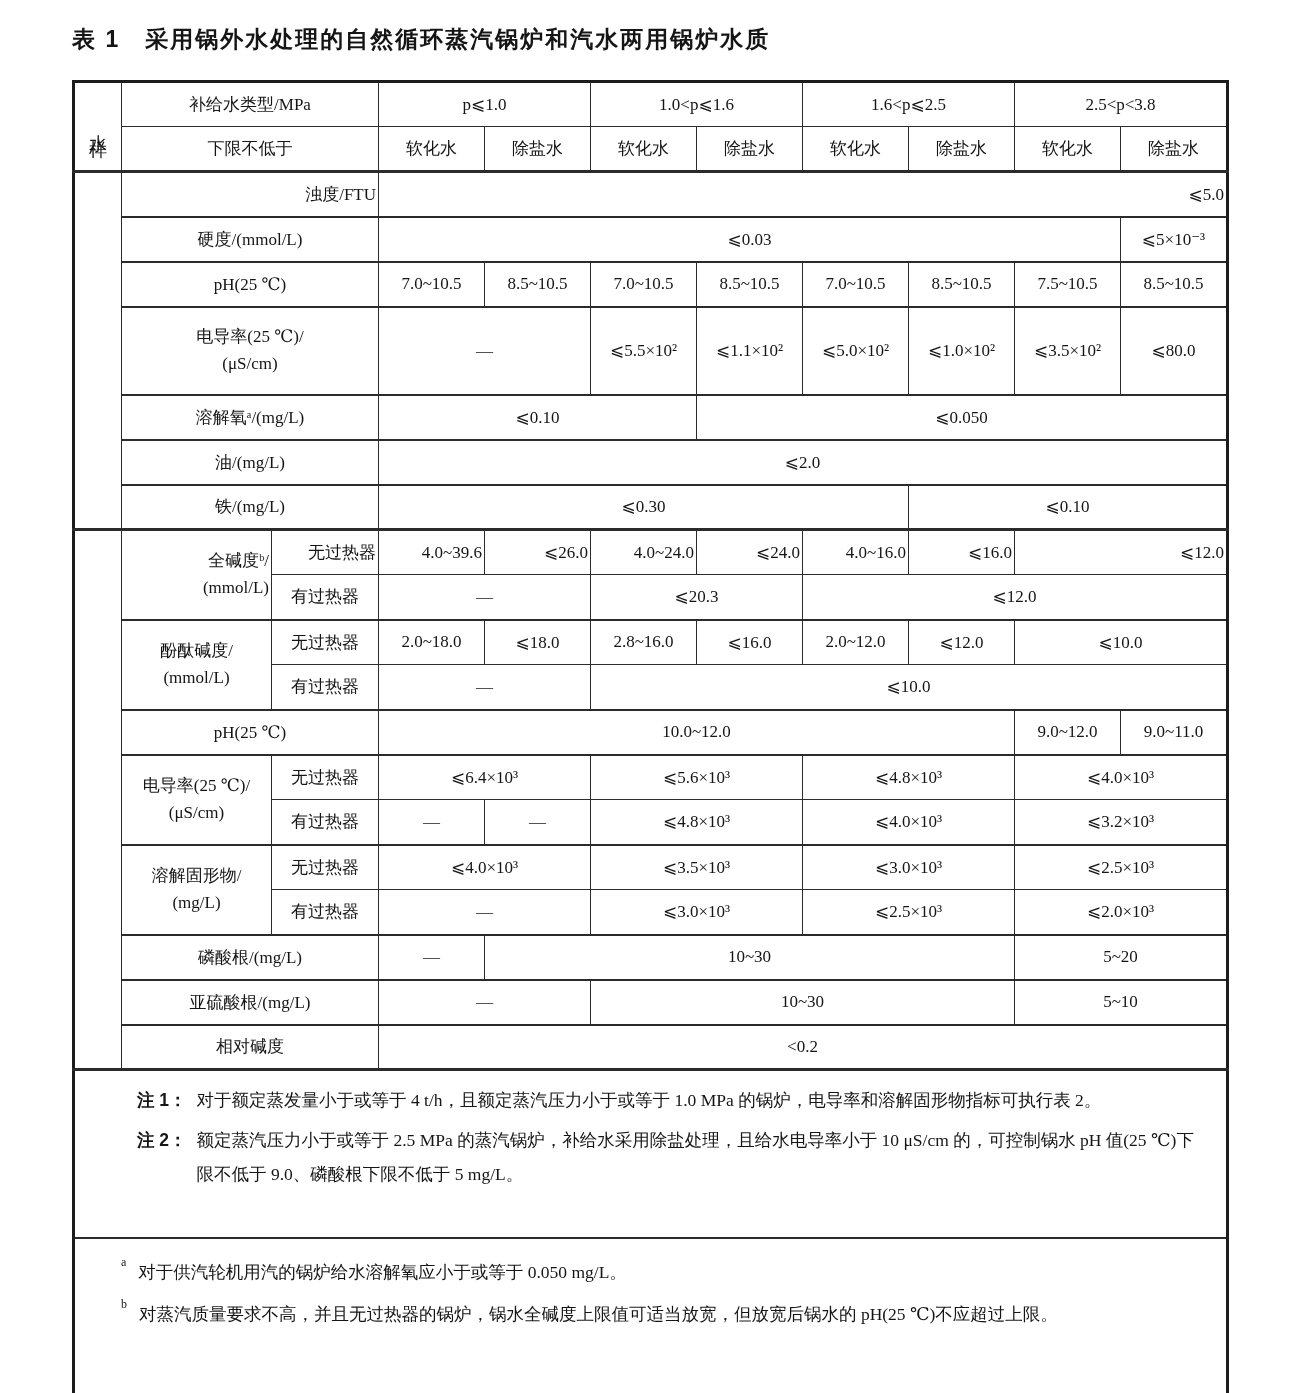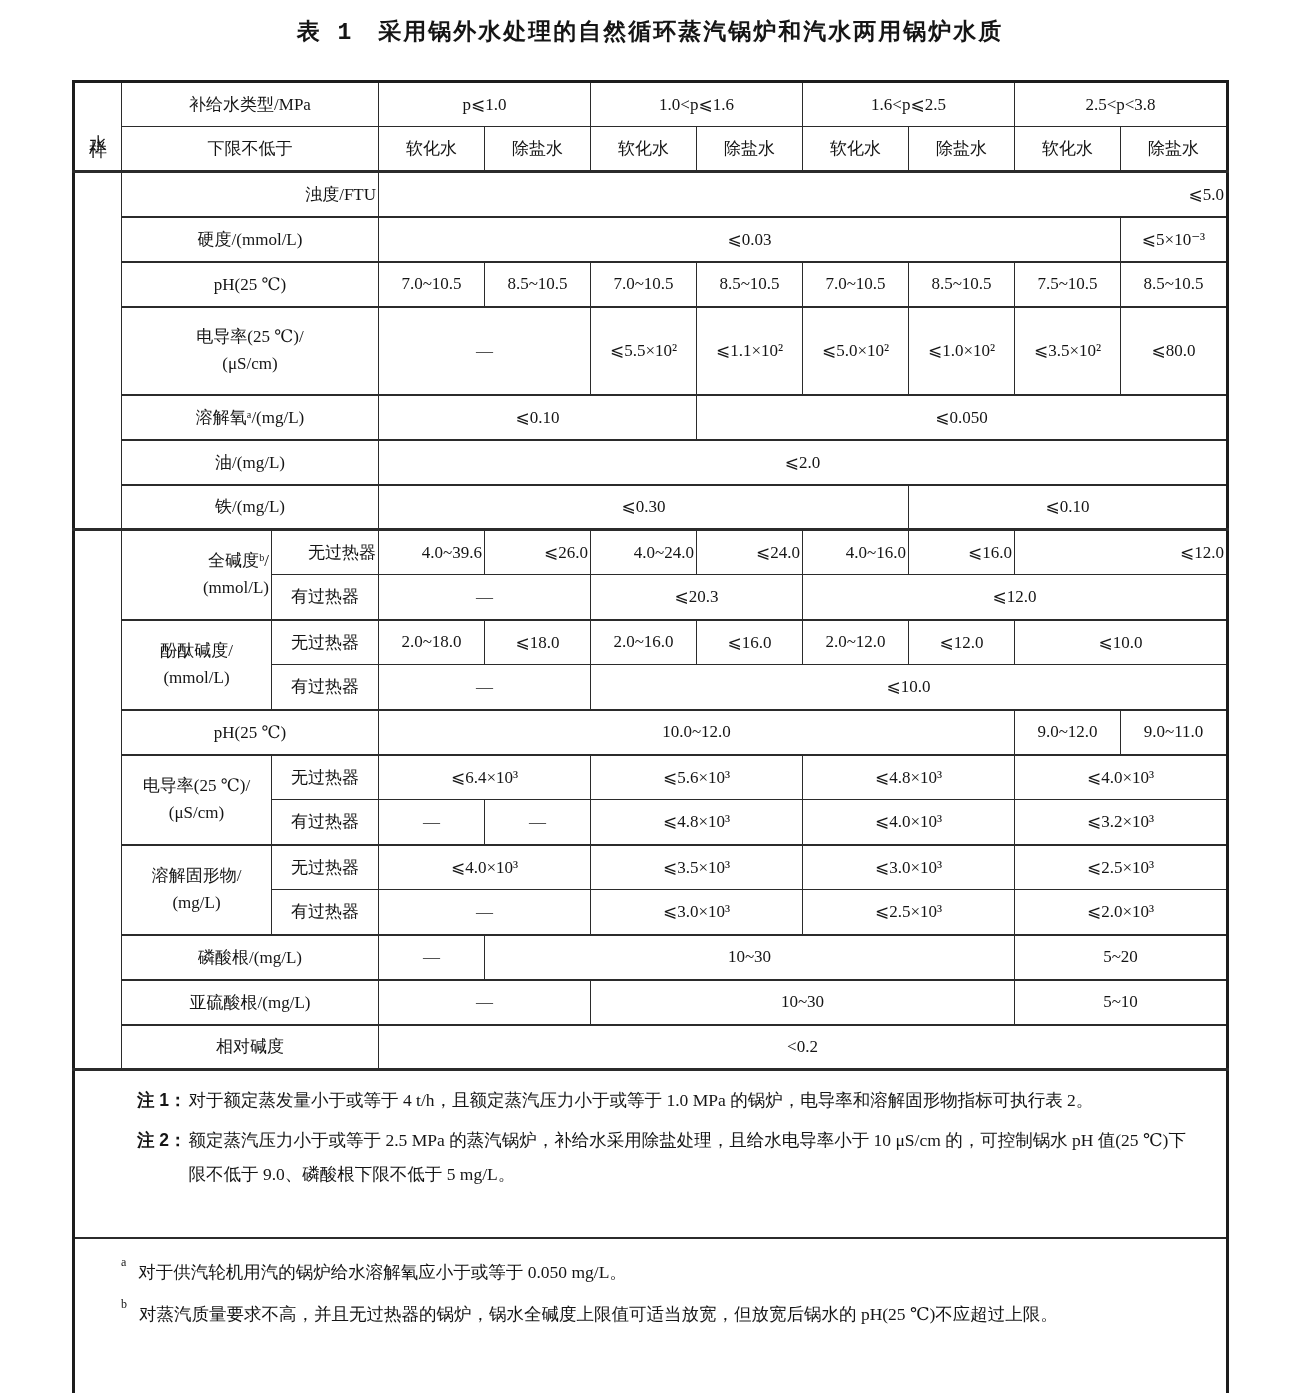--- a/index.html
+++ b/index.html
@@ -1,19 +1,19 @@
 <!DOCTYPE html>
 <html><head>
 <meta charset="utf-8">
 <style>
   html,body{margin:0;padding:0;background:#ffffff;}
   .page{position:relative;width:1291px;height:1393px;background:#fff;
         font-family:"Liberation Serif","DejaVu Serif",serif;color:#151515;}
-  .title{position:absolute;top:16px;left:72px;width:1156px;text-align:center;
-         font-family:Liberation Mono, monospace;
+  .title{position:absolute;top:24px;left:72px;width:1156px;
+         font-family:Liberation Sans, sans-serif;
          font-weight:bold;font-size:23px;letter-spacing:2px;}
   table.main{position:absolute;top:80px;left:72px;width:1156px;
              border-collapse:collapse;table-layout:fixed;
              border:3px solid #1c1c1c;}
   td{border:1px solid #2b2b2b;text-align:center;vertical-align:middle;
      font-size:17px;padding:0 2px;overflow:hidden;}
   tr{height:45px;}
   tr.tall{height:88px;}
   tr.t3 > td{border-top-width:3px;text-align:right;}
   tr.t2 > td{border-top-width:2px;}
@@ -22,21 +22,21 @@
   .v-label{writing-mode:vertical-rl;text-orientation:upright;
            letter-spacing:0.35em;font-size:18px;padding:0;}
   .lbl{font-size:17px;}
   .two-line div{line-height:1.55;}
   .dash{color:#333;}
   td.notes-cell,td.foot-cell{text-align:left;vertical-align:top;}
   td.notes-cell{padding:12px 26px 8px 62px;height:146px;}
   td.foot-cell{padding:16px 26px 8px 46px;height:158px;border-top-width:2px;}
   .note-row{display:flex;line-height:1.95;font-size:17.5px;margin-bottom:6px;}
   .note-label{font-family:"Liberation Sans","DejaVu Sans",sans-serif;
-              font-weight:bold;white-space:nowrap;margin-right:2px;}
+              font-weight:bold;white-space:nowrap;margin-right:10px;}
   .note-text{flex:1;}
   .fn-row{display:flex;line-height:1.95;font-size:17.5px;margin-bottom:8px;}
   .fn-marker{vertical-align:super;font-size:12px;margin-right:12px;
              margin-top:-4px;white-space:nowrap;}
 </style>
 </head>
 <body>
 
 <div class="page">
   <div class="title">表 1　采用锅外水处理的自然循环蒸汽锅炉和汽水两用锅炉水质</div>
@@ -149,21 +149,21 @@
       <td colspan="4">⩽12.0</td>
     </tr>
     <tr class="t2">
       <td rowspan="2" class="lbl two-line t2">
         <div>酚酞碱度/</div>
         <div>(mmol/L)</div>
       </td>
       <td>无过热器</td>
       <td>2.0~18.0</td>
       <td>⩽18.0</td>
-      <td>2.0~16.0</td>
+      <td>2.8~16.0</td>
       <td>⩽16.0</td>
       <td>2.0~12.0</td>
       <td>⩽12.0</td>
       <td colspan="2">⩽10.0</td>
     </tr>
     <tr>
       <td>有过热器</td>
       <td colspan="2" class="dash">—</td>
       <td colspan="6">⩽10.0</td>
     </tr>

